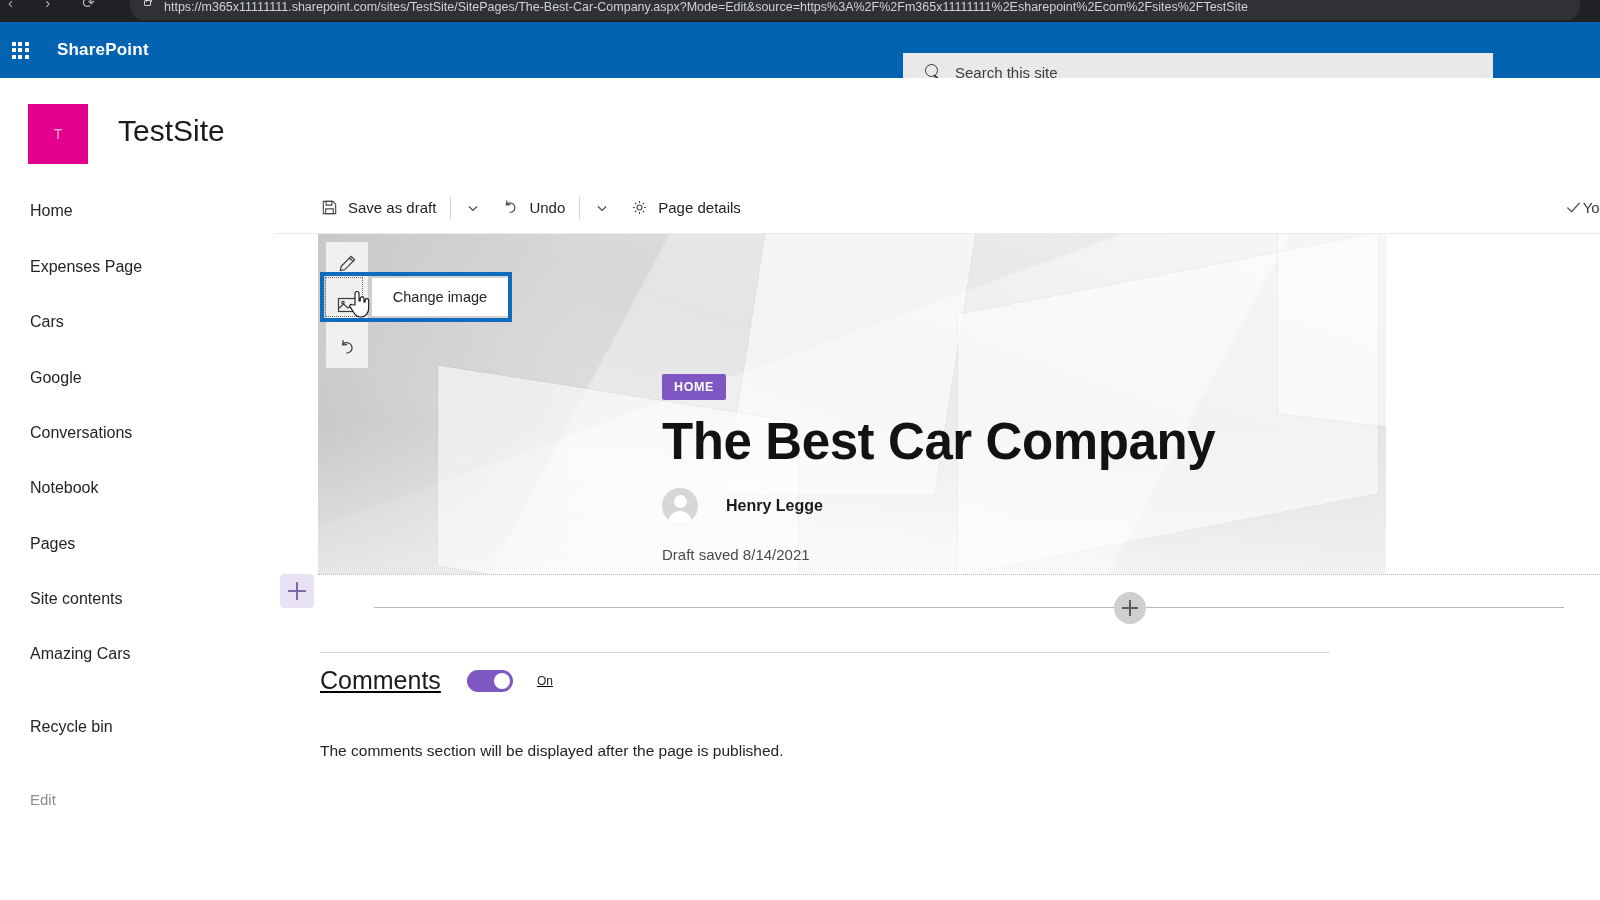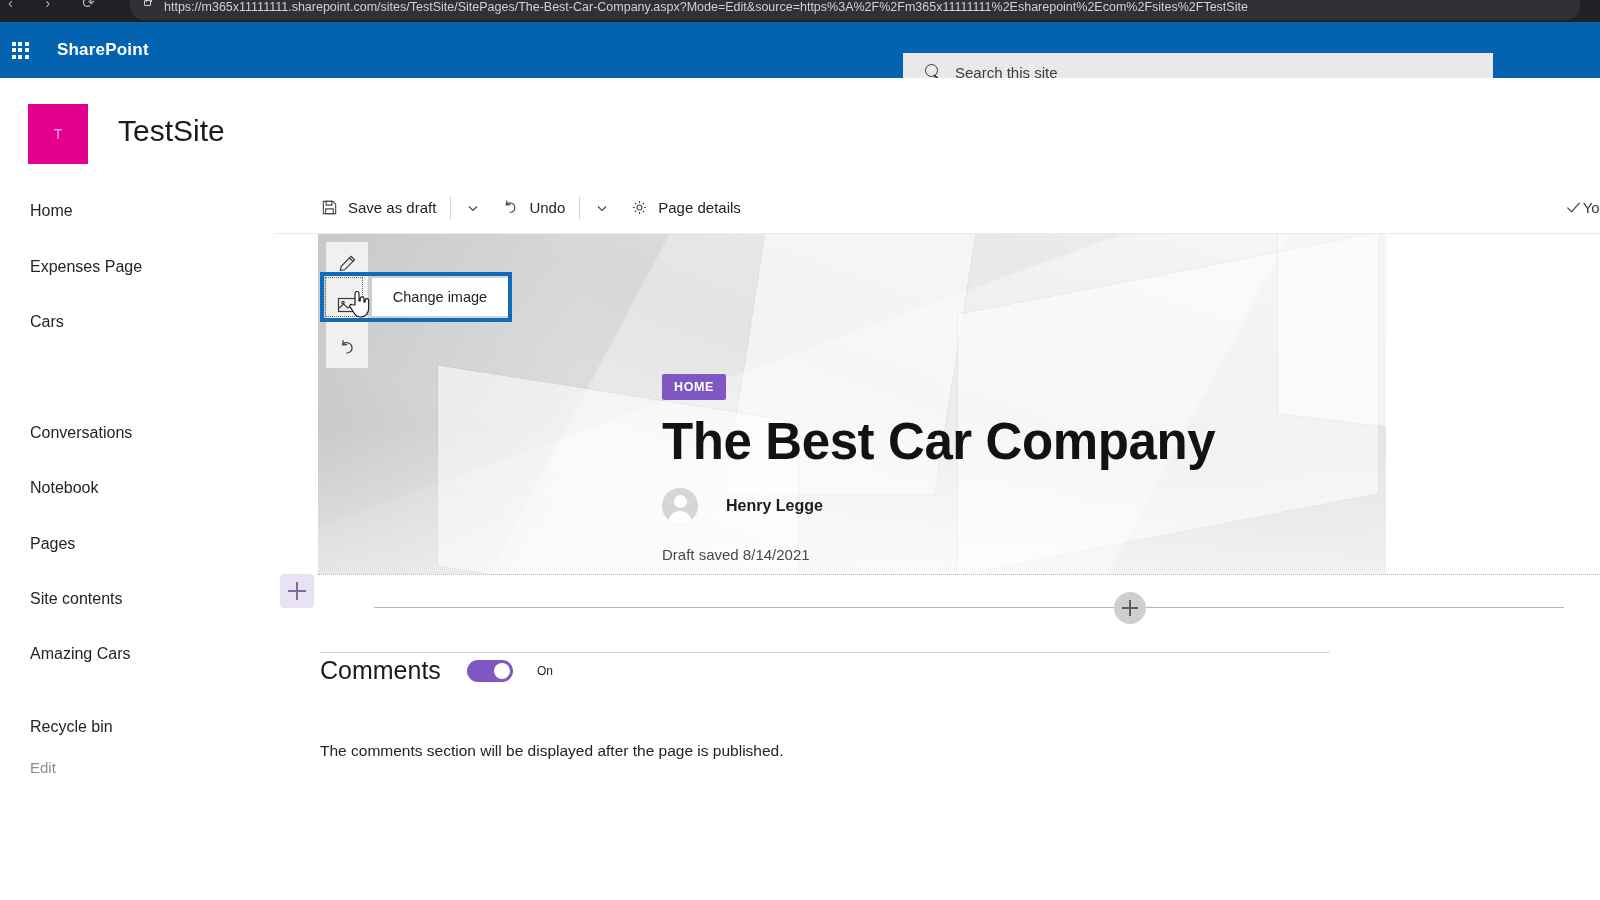--- a/index.html
+++ b/index.html
@@ -90,21 +90,21 @@
   
   .left-nav {
     position: absolute; left: 0; top: 182px; width: 274px; height: 718px;
     background: #ffffff;
   }
   .nav-item {
     position: absolute; left: 0; width: 274px; height: 30px;
     padding-left: 30px; font-size: 16px; color: #242424;
     display: flex; align-items: center; cursor: pointer;
   }
-  .nav-edit { color: #8d8d8d; font-size: 15px; }
+  .nav-edit { color: #8d8d8d; font-size: 15px; margin-top: 32px; }
 
   
   .command-bar {
     position: absolute; left: 274px; top: 182px; width: 1326px; height: 52px;
     background: #ffffff; border-bottom: 1px solid #edebe9;
     display: flex; align-items: center;
   }
   .cmd {
     display: flex; align-items: center; height: 40px; padding: 0 10px;
     font-size: 15px; color: #242424; cursor: pointer; white-space: nowrap;
@@ -249,22 +249,22 @@
   .wp-add-circle .plus2:before { left:7px; top:0; width:2px; height:16px; }
   .wp-add-circle .plus2:after  { left:0; top:7px; width:16px; height:2px; }
 
   .section-rule {
     position: absolute; left: 46px; top: 418px; width: 1010px; height: 1px;
     background: #d8d8d8;
   }
 
   
   .comments-head {
-    position: absolute; left: 46px; top: 422px;
-    display: flex; align-items: center;
+    position: absolute; left: 46px; top: 432px;
+    display: flex; align-items: center; text-decoration: underline;
   }
   .comments-title { font-size: 25px; color: #1b1b1b; }
   .toggle {
     width: 46px; height: 22px; border-radius: 11px; background: #7e57c2;
     margin-left: 26px; position: relative; cursor: pointer; flex: none;
   }
   .toggle .knob {
     position: absolute; right: 3px; top: 3px; width: 16px; height: 16px;
     border-radius: 50%; background: #ffffff;
   }
@@ -306,20 +306,21 @@
 
 <div class="site-header">
   <div class="site-logo">T</div>
   <div class="site-title">TestSite</div>
 </div>
 
 <nav class="left-nav">
   <div class="nav-item" style="top:14px">Home</div>
   <div class="nav-item" style="top:70px">Expenses Page</div>
   <div class="nav-item" style="top:125px">Cars</div>
+  <div class="nav-item" style="top:181px">Google</div>
   <div class="nav-item" style="top:236px">Conversations</div>
   <div class="nav-item" style="top:291px">Notebook</div>
   <div class="nav-item" style="top:347px">Pages</div>
   <div class="nav-item" style="top:402px">Site contents</div>
   <div class="nav-item" style="top:457px">Amazing Cars</div>
   <div class="nav-item" style="top:530px">Recycle bin</div>
   <div class="nav-item nav-edit" style="top:570px">Edit</div>
 </nav>
 
 <div class="command-bar">

